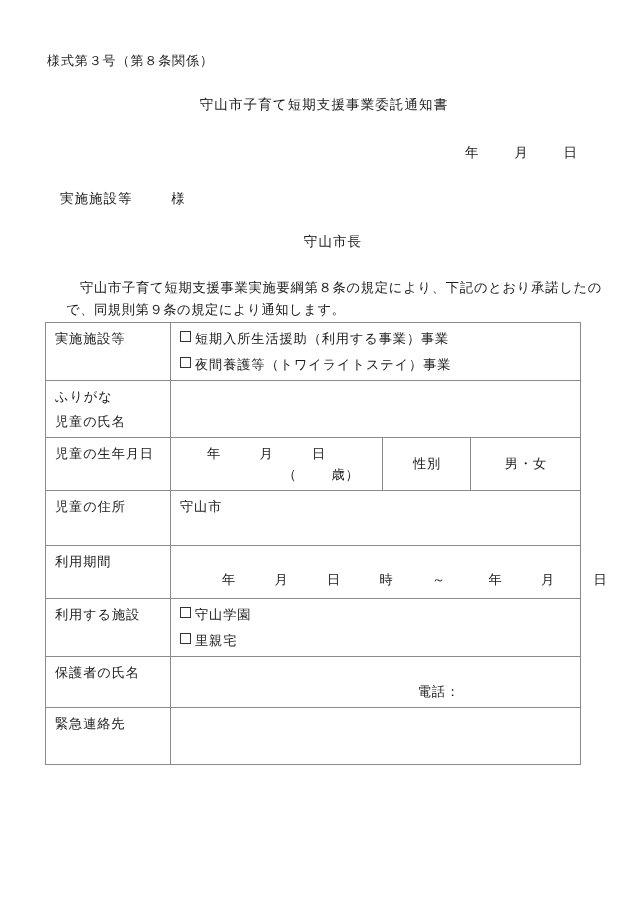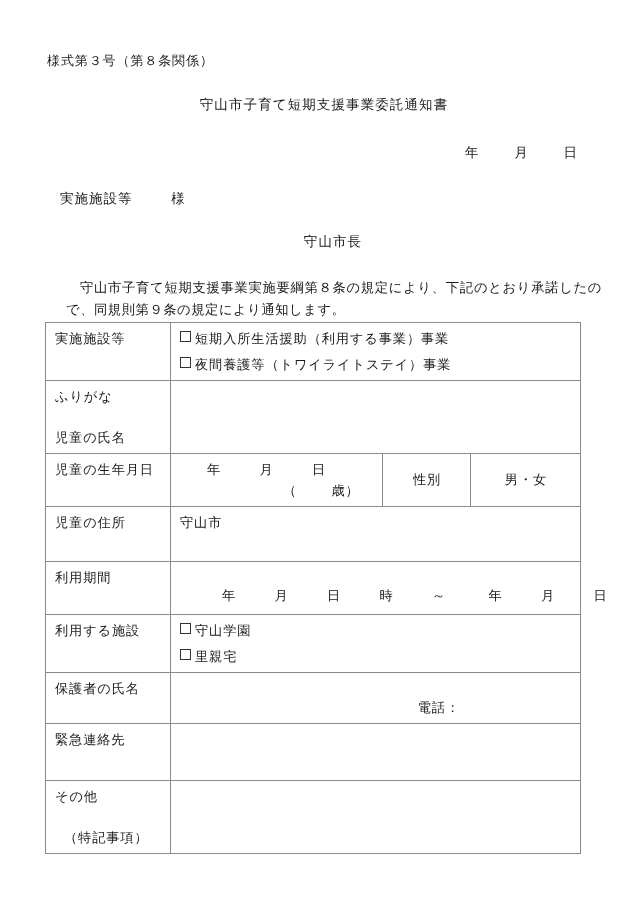--- a/index.html
+++ b/index.html
@@ -100,21 +100,21 @@
     letter-spacing: 0.9px;
   }
   .form-table td {
     border: 1px solid #8a8a8a;
     padding: 5px 8px 5px 9px;
     vertical-align: top;
   }
   .col-label { width: 125px; }
 
   .cell-line { line-height: 21px; white-space: nowrap; }
-  .cell-line + .cell-line { margin-top: 20px; }
+  .cell-line + .cell-line { margin-top: 4px; }
 
   .checkbox-row {
     display: flex;
     align-items: baseline;
     line-height: 21px;
     white-space: nowrap;
   }
   .checkbox-row + .checkbox-row { margin-top: 5px; }
   .checkbox {
     display: inline-block;
@@ -323,26 +323,17 @@
 
       <tr class="row-emerg">
         <td>
           <div class="cell-line">緊急連絡先</div>
         </td>
         <td>
           <div class="blank"></div>
         </td>
       </tr>
 
-      <tr class="row-other">
-        <td>
-          <div class="cell-line">その他</div>
-          <div class="cell-line" style="padding-left:9px">（特記事項）</div>
-        </td>
-        <td>
-          <div class="blank"></div>
-        </td>
-      </tr>
 
     </tbody>
   </table>
 
 </div>
 
 </body></html>

